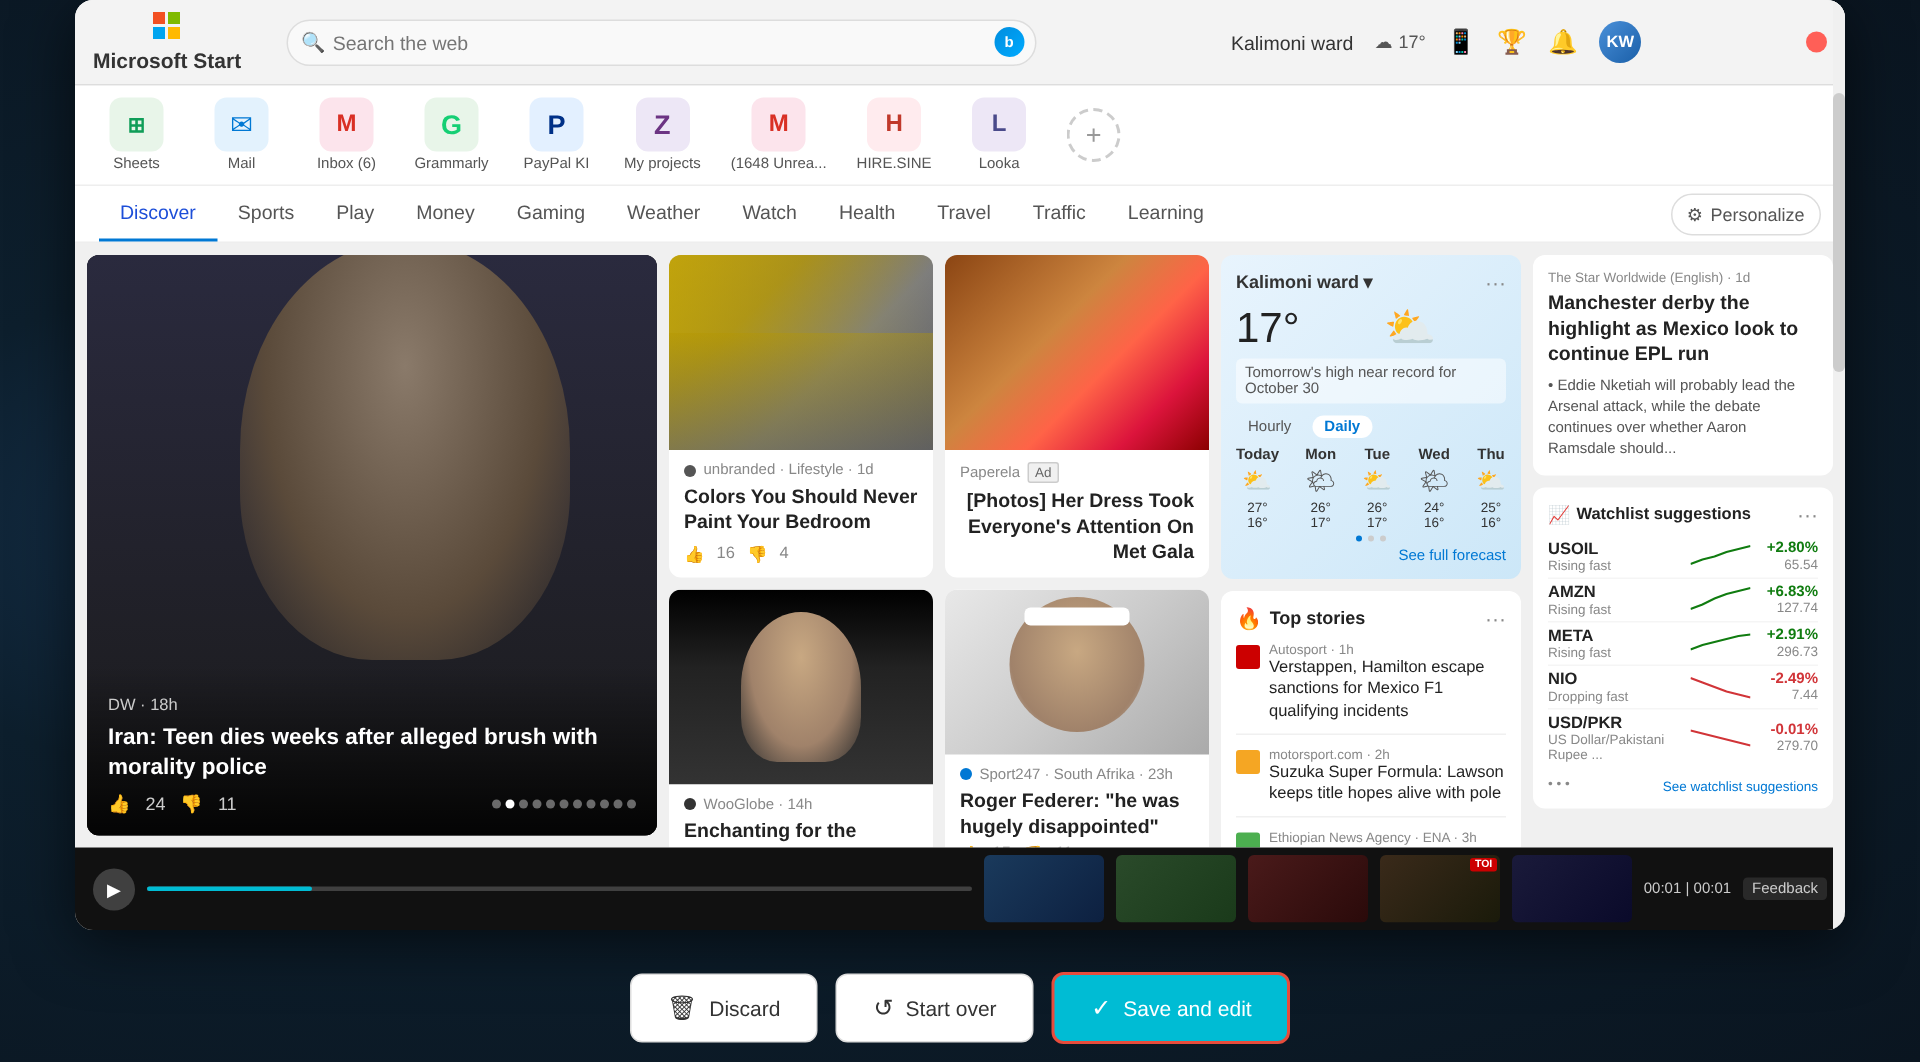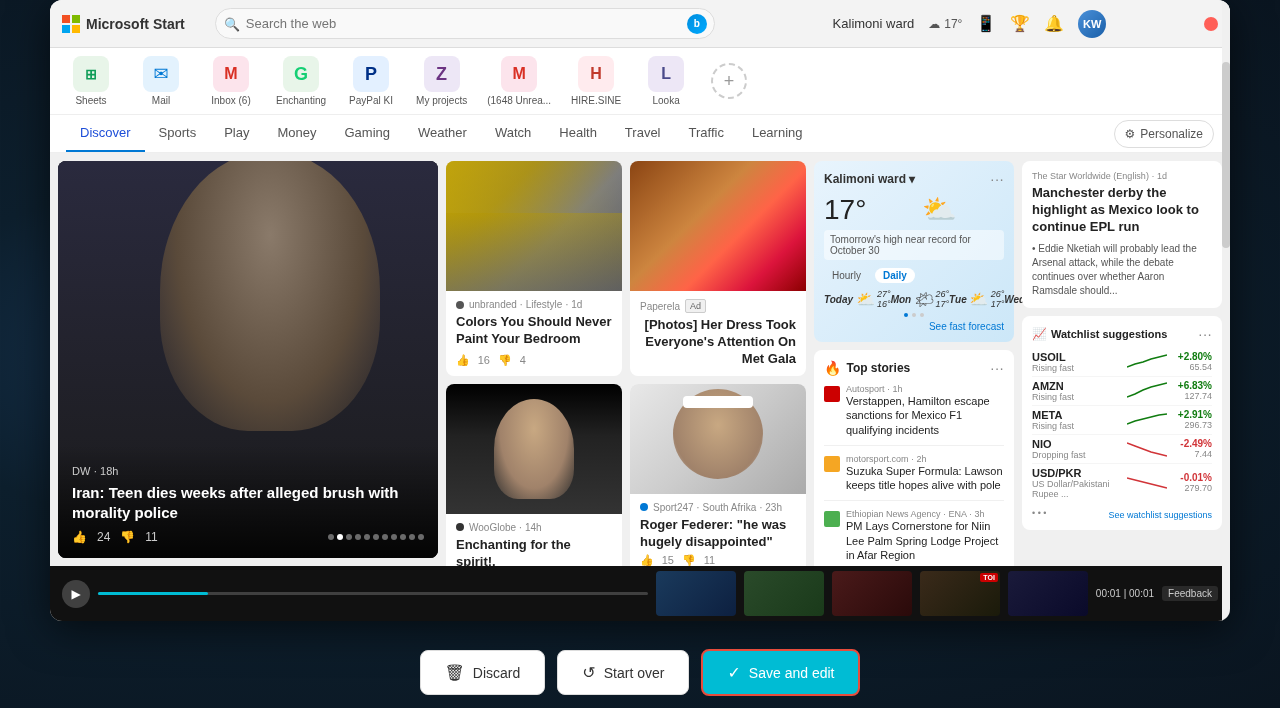--- a/index.html
+++ b/index.html
@@ -66,20 +66,21 @@
       flex-direction: column;
     }
 
     .ms-logo {
       display: flex;
       align-items: center;
       gap: 6px;
       font-size: 14px;
       font-weight: 600;
       color: #333;
+      flex-direction: column;
     }
     .ms-logo-squares {
       display: grid;
       grid-template-columns: 1fr 1fr;
       gap: 2px;
       width: 18px;
       height: 18px;
     }
     .sq1 { background: #f25022; }
     .sq2 { background: #7fba00; }
@@ -447,26 +448,25 @@
       color: #0078d4;
       font-weight: 600;
     }
     .forecast-row {
       display: flex;
       justify-content: space-between;
       margin-bottom: 4px;
     }
     .forecast-day {
       display: flex;
-      flex-direction: row;
+      flex-direction: column;
       align-items: center;
       gap: 2px;
       font-size: 10px;
       color: #555;
-      font-style: italic;
     }
     .forecast-day-label { font-weight: 600; color: #333; }
     .forecast-icon { font-size: 16px; }
     .forecast-temps { font-size: 9px; color: #333; text-align: center; }
     .see-forecast {
       font-size: 10px;
       color: #0078d4;
       text-align: right;
       cursor: pointer;
       margin-top: 4px;
@@ -789,21 +789,21 @@
       <div class="quick-link-item">
         <div class="app-icon" style="background:#fce4ec;">
             <span style="color:#d93025;font-size:16px;font-weight:bold;">M</span>
           </div>
         <span class="app-label">Inbox (6)</span>
       </div>
       <div class="quick-link-item">
         <div class="app-icon" style="background:#e8f5e9;">
             <span style="color:#15cf74;font-size:18px;font-weight:bold;">G</span>
           </div>
-        <span class="app-label">Enchanting</span>
+        <span class="app-label">Grammarly</span>
       </div>
       <div class="quick-link-item">
         <div class="app-icon" style="background:#e3f0ff;">
             <span style="color:#003087;font-size:18px;font-weight:bold;">P</span>
           </div>
         <span class="app-label">PayPal KI</span>
       </div>
       <div class="quick-link-item">
         <div class="app-icon" style="background:#ede7f6;">
             <span style="color:#6c3483;font-size:18px;font-weight:bold;">Z</span>
@@ -1010,21 +1010,21 @@
               <span class="forecast-day-label">Thu</span>
               <span class="forecast-icon">⛅</span>
               <div class="forecast-temps">25°<br>16°</div>
             </div>
           </div>
           <div style="display:flex;justify-content:center;gap:4px;margin-top:3px;">
             <div style="width:4px;height:4px;background:#0078d4;border-radius:50%;"></div>
             <div style="width:4px;height:4px;background:#ccc;border-radius:50%;"></div>
             <div style="width:4px;height:4px;background:#ccc;border-radius:50%;"></div>
           </div>
-          <div class="see-forecast">See fast forecast</div>
+          <div class="see-forecast">See full forecast</div>
         </div>
 
         <div class="top-stories-card">
           <div class="card-header">
             <div class="card-header-title">
               <span class="fire-icon">🔥</span>
               <span>Top stories</span>
             </div>
             <span class="card-menu">···</span>
           </div>

